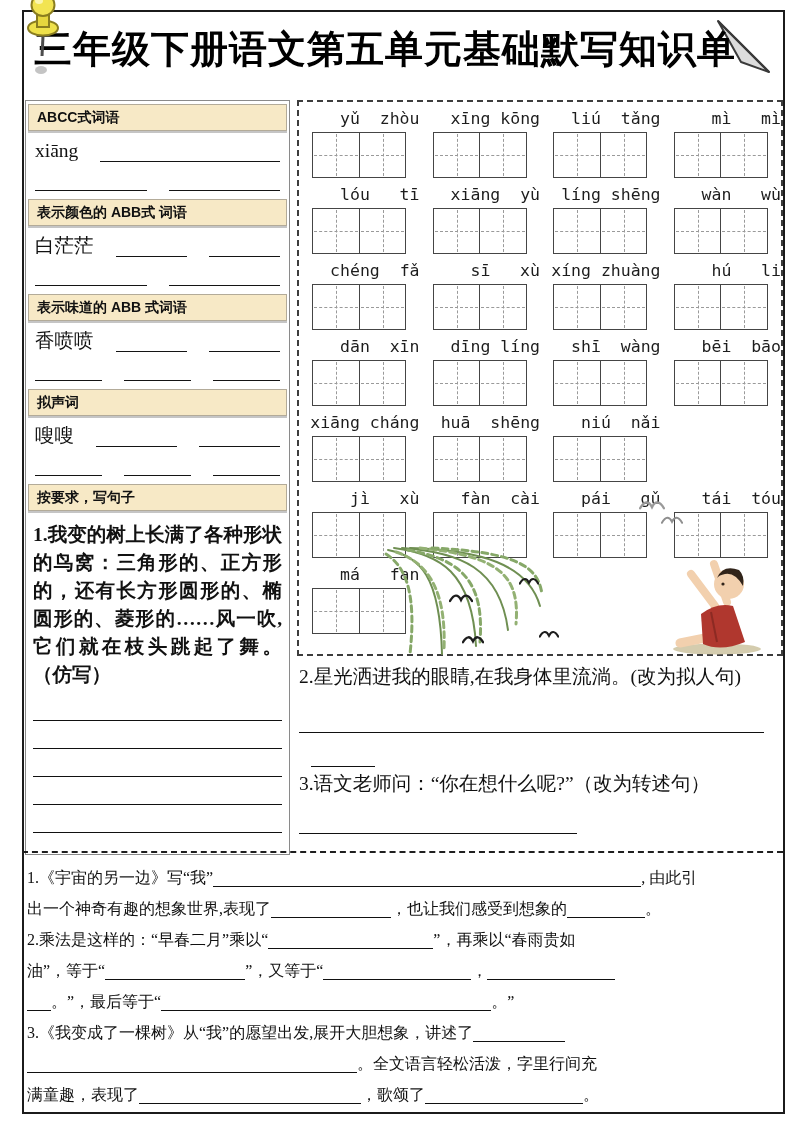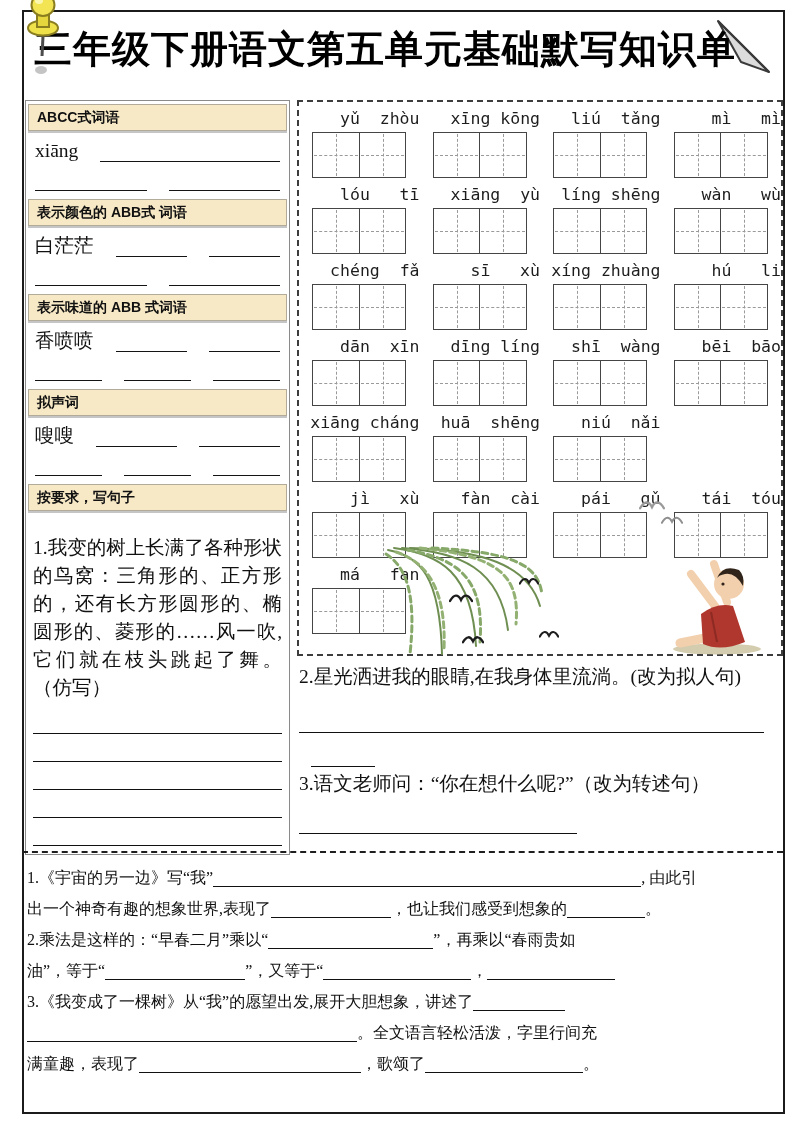--- a/index.html
+++ b/index.html
@@ -14,21 +14,21 @@
   
   .leftbox{position:absolute;left:25px;top:100px;width:265px;height:755px;
            border:1.5px solid #8a8a8a;box-sizing:border-box;background:#fff;}
   .sec-h{margin:3px 2px 2px 2px;background:#f7e9c6;border:1px solid #b3ab99;
          box-shadow:0 2px 0 rgba(140,140,140,.5);font-family:"Liberation Sans","DejaVu Sans",sans-serif;
          font-weight:bold;font-size:14px;padding:4px 8px 3px 8px;}
   .sec-b{padding:0 9px 5px 9px;}
   .wrow{display:flex;align-items:flex-end;gap:22px;height:29px;}
   .wword{font-size:19.5px;line-height:22px;white-space:nowrap;}
   .blank{flex:1;border-bottom:1.7px solid #141414;height:2px;}
-  .sent-text{margin:0;padding:21px 7px 0 7px;font-size:19.5px;line-height:28px;text-align:justify;}
+  .sent-text{margin:0;padding:8px 7px 0 7px;font-size:19.5px;line-height:28px;text-align:justify;font-weight:bold;}
   .aline{height:27px;border-bottom:1.6px solid #111;margin:0 7px;}
   .aline.first{margin-top:4px;}
   
   .pinbox{position:absolute;left:297px;top:100px;width:486px;height:556px;
           border:2px dashed #3d3d3d;box-sizing:border-box;padding-top:4px;}
   .prow{display:flex;height:76px;}
   .pgroup{width:25%;text-align:right;}
   .py{font-family:"DejaVu Sans Mono","Liberation Mono",monospace;font-size:16.5px;height:26px;
       line-height:26px;color:#1d1d1d;white-space:pre;}
   .gbox{width:92px;height:44px;margin:0 auto;display:flex;border:1.5px solid #454545;box-sizing:content-box;background:#fff;}
@@ -380,18 +380,19 @@
     <div class="line-mid"></div>
   </div>
 
   <div class="sep"></div>
 
   <div class="bottom" id="bottom-panel">
       <div class="bline"><span>1.《宇宙的另一边》写“我”</span><span class="bb" style="width: 428px;"></span><span>, 由此引</span></div>
       <div class="bline"><span>出一个神奇有趣的想象世界,表现了</span><span class="bb" style="width: 120px;"></span><span>，也让我们感受到想象的</span><span class="bb" style="width: 78px;"></span><span>。</span></div>
       <div class="bline"><span>2.乘法是这样的：“早春二月”乘以“</span><span class="bb" style="width: 165px;"></span><span>”，再乘以“春雨贵如</span></div>
       <div class="bline"><span>油”，等于“</span><span class="bb" style="width: 140px;"></span><span>”，又等于“</span><span class="bb" style="width: 148px;"></span><span>，</span><span class="bb" style="width: 128px;"></span></div>
+      <div class="bline"><span class="bb" style="width: 24px;"></span><span>。”，最后等于“</span><span class="bb" style="width: 330px;"></span><span>。”</span></div>
       <div class="bline"><span>3.《我变成了一棵树》从“我”的愿望出发,展开大胆想象，讲述了</span><span class="bb" style="width: 92px;"></span></div>
       <div class="bline"><span class="bb" style="width: 330px;"></span><span>。全文语言轻松活泼，字里行间充</span></div>
       <div class="bline"><span>满童趣，表现了</span><span class="bb" style="width: 222px;"></span><span>，歌颂了</span><span class="bb" style="width: 158px;"></span><span>。</span></div>
     </div>
 
 </div>
 
 </body></html>

